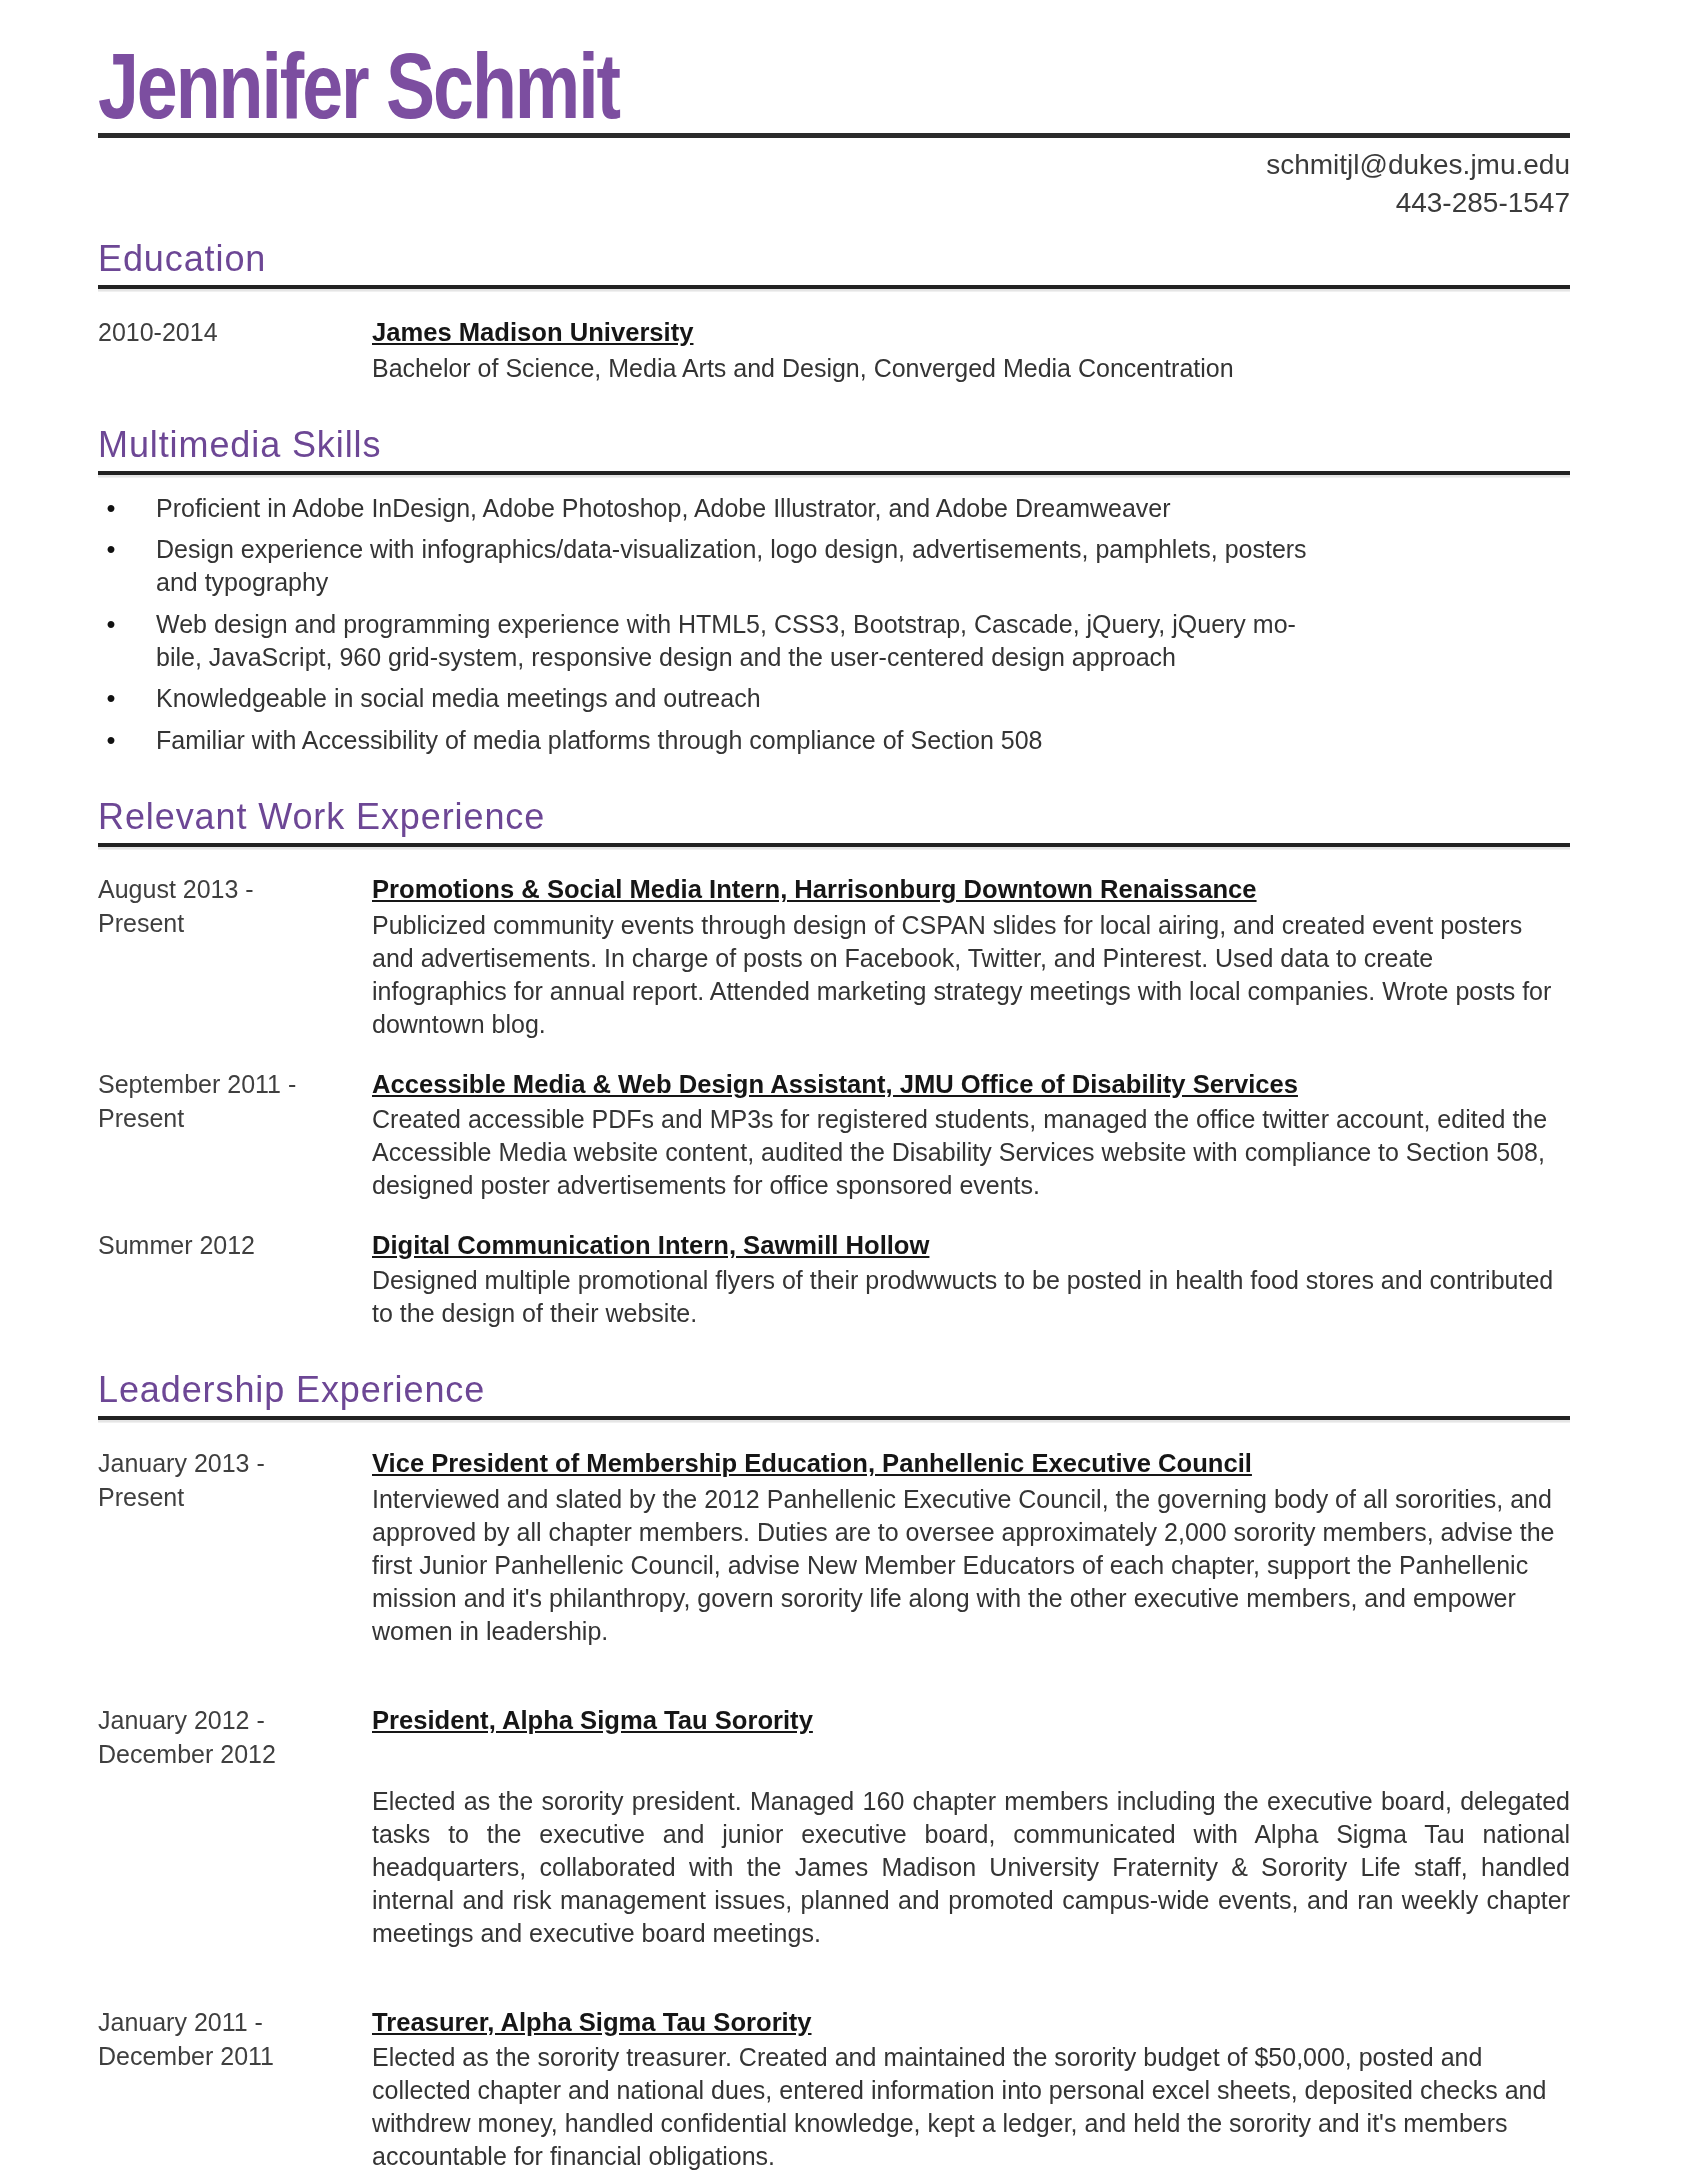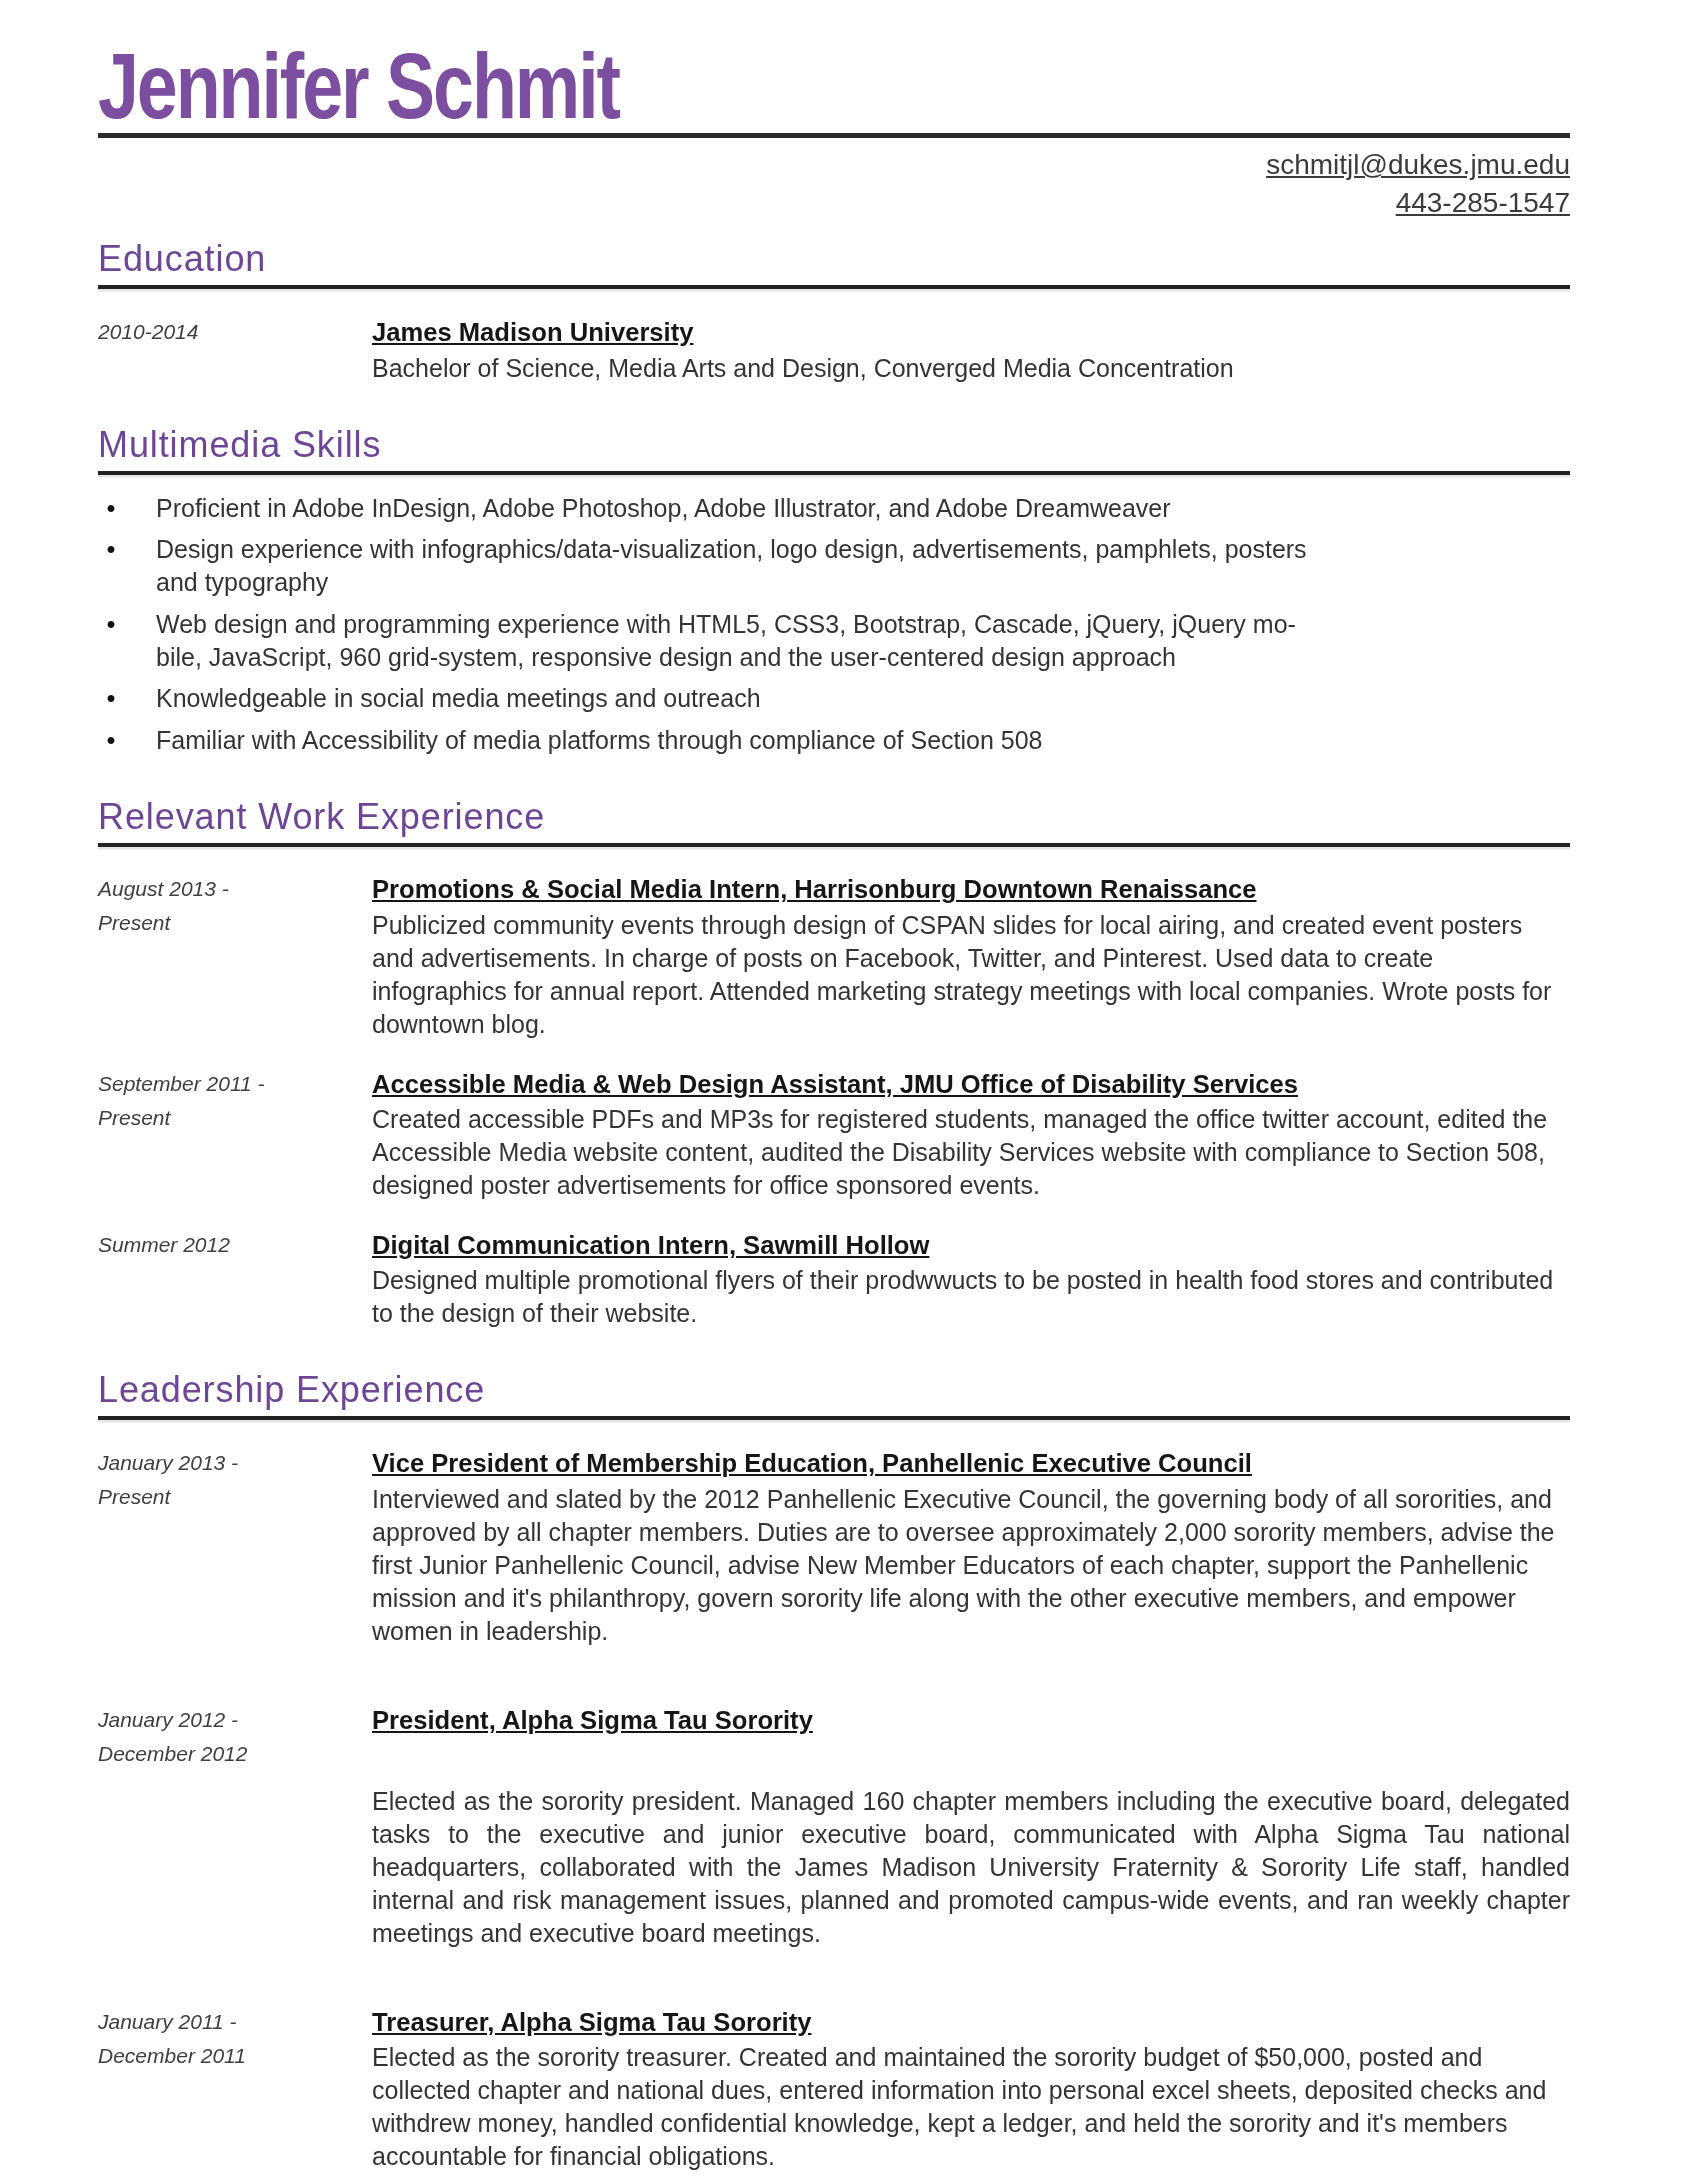--- a/index.html
+++ b/index.html
@@ -18,38 +18,37 @@
   
   .header{border-bottom:5.1px solid #2b2b2b;}
   .name{
     display:inline-block;
     font-size:92px;font-weight:700;line-height:0.98;
     color:var(--name-purple);
     letter-spacing:-2.6px;
     transform:scaleX(0.80);transform-origin:left bottom;
     margin-bottom:1.7px;white-space:nowrap;
   }
-  .contact{margin-top:8.5px;text-align:right;font-size:28px;line-height:38px;color:#3b3b3b;font-weight:400;text-decoration:underline;}
+  .contact{margin-top:8.5px;text-align:right;font-size:28px;line-height:38px;color:#3b3b3b;font-weight:400;}
   
   .section-heading{
     margin-top:39px;
     font-size:36px;font-weight:400;letter-spacing:0.9px;
     color:var(--heading-purple);
     padding-bottom:5.1px;
     border-bottom:4.3px solid var(--rule-color);
     box-shadow:0 2.6px 0 rgba(0,0,0,0.10);
   }
   .section-heading.first{margin-top:16px;}
   
   .entry{display:flex;align-items:flex-start;margin-top:25.6px;}
   .col-dates{
     width:274px;flex:0 0 274px;
-    font-size:21px;line-height:34px;color:#3f3f3f;
+    font-size:25px;line-height:34px;color:#3f3f3f;
     white-space:pre-line;
-    font-style:italic;
   }
   .col-body{flex:1;min-width:0;}
   .entry-title{font-size:25.6px;font-weight:700;color:#161616;line-height:34px;margin-bottom:2.6px;text-decoration:underline;}
   .entry-desc{font-size:25px;line-height:33px;color:var(--body-text);}
   .entry-desc.justify{text-align:justify;margin-top:48px;}
   .gap-md{}
   .gap-lg{margin-top:55px;}
   
   .skills-list{list-style:none;margin-top:17px;}
   .skill-item{

